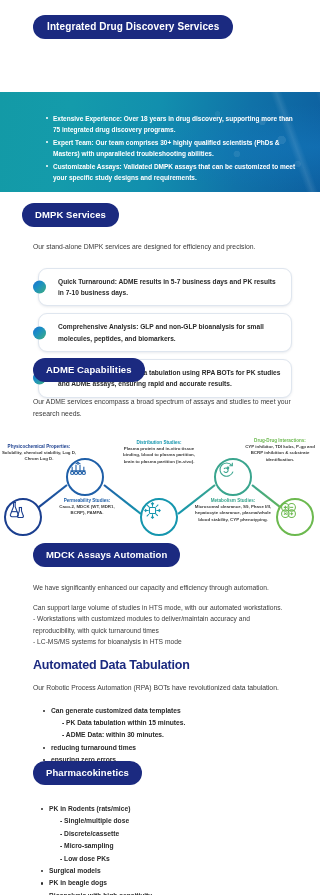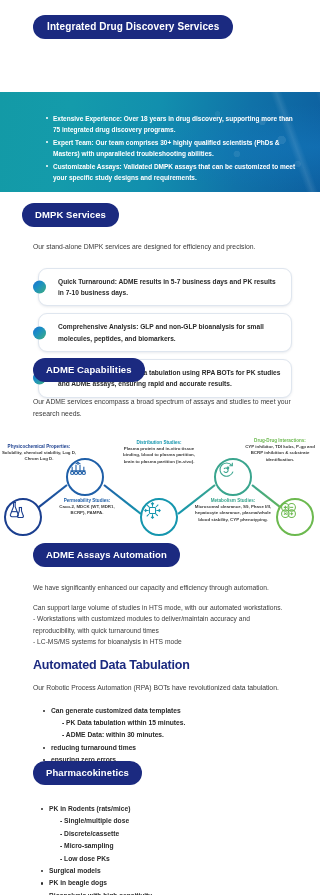--- a/index.html
+++ b/index.html
@@ -283,21 +283,21 @@
       </div>
       <div class="dlabel" style="left:240px; top:16px; width:80px;">
         <div class="t" style="color:#6cb94f;">Drug-Drug Interactions:</div>
         <div class="b">CYP inhibitor, TDI kobs, P-gp and BCRP inhibition &amp; substrate identification.</div>
       </div>
     </div>
   </div>
 
   
   <div style="position:absolute; left:0; top:543px; width:320px;">
-    <div class="pill sec-pill" style="margin-left:33px;">ADME Assays Automation</div>
+    <div class="pill sec-pill" style="margin-left:33px;">MDCK Assays Automation</div>
     <div style="margin:15px 28px 0 33px;">
       <div class="auto-line" style="margin-bottom:8px;">We have significantly enhanced our capacity and efficiency through automation.</div>
       <div class="auto-line">Can support large volume of studies in HTS mode, with our automated workstations.</div>
       <div class="auto-line">- Workstations with customized modules to deliver/maintain accuracy and reproducibility, with  quick turnaround times</div>
       <div class="auto-line">- LC-MS/MS systems for bioanalysis in HTS mode</div>
     </div>
   </div>
 
   
   <div style="position:absolute; left:0; top:658px; width:320px;">

